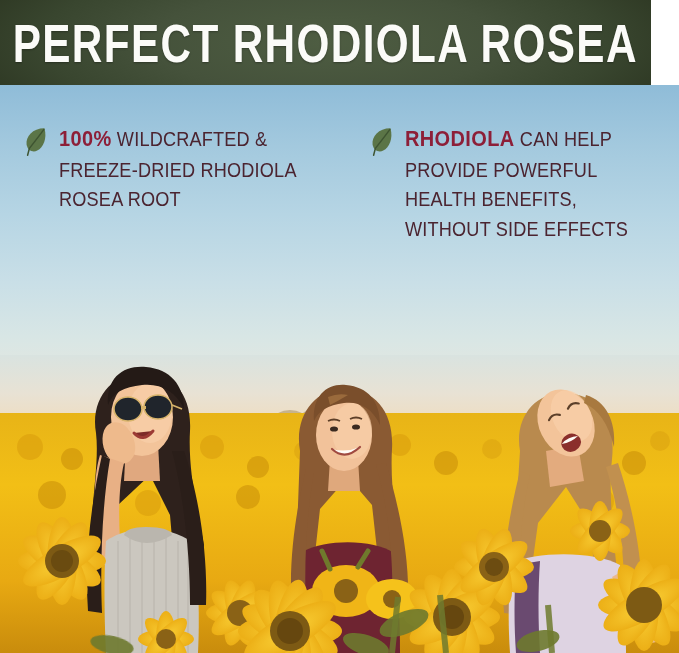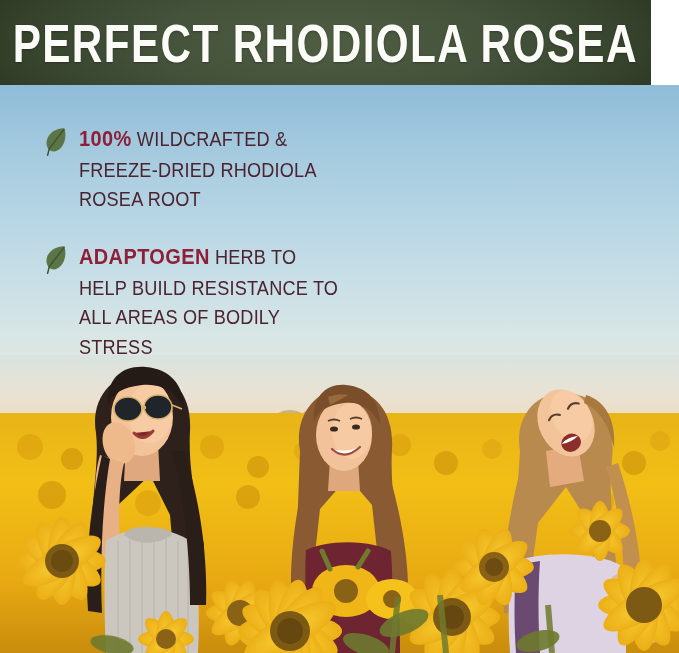--- a/index.html
+++ b/index.html
@@ -52,21 +52,21 @@
       #d8e6e5 74%,
       #e3e7e0 86%,
       #ecdfcf 95%,
       #efd9c0 100%);
   }
 
   .benefits {
     position:absolute; left:0; top:85px;
     width:679px; height:340px;
     display:flex;
-    padding:38px 14px 0 42px;
+    padding:38px 14px 0 22px;
     gap:10px;
   }
   .col { width:332px; }
   .col.right { width:305px; padding-left:6px; }
 
   .bullet {
     display:flex;
     align-items:flex-start;
     margin-bottom:26px;
   }
@@ -121,32 +121,32 @@
     <div class="col left">
 
       <div class="bullet">
         <svg class="leaf-icon" viewBox="0 0 28 32">
           <path d="M22.5 3.2 C10.5 3.2 3.5 11.5 4.6 19.5 C5.5 25.6 11 27.8 15.2 25.6 C21.5 22.3 25.2 13.5 22.5 3.2 Z" fill="#5b7547"></path>
           <path d="M21.8 4.6 C17 11 12 17.5 7.4 23.4 L5.6 30.2" stroke="#3e5431" stroke-width="1.5" fill="none" stroke-linecap="round"></path>
         </svg>
         <div class="bullet-text"><span class="lead">100%</span> <span>WILDCRAFTED &amp; FREEZE-DRIED RHODIOLA ROSEA ROOT</span></div>
       </div>
 
-      <div class="bullet">
+
+    </div>
+
+    <div class="col right">
+
+      <div class="bullet tight">
         <svg class="leaf-icon" viewBox="0 0 28 32">
           <path d="M22.5 3.2 C10.5 3.2 3.5 11.5 4.6 19.5 C5.5 25.6 11 27.8 15.2 25.6 C21.5 22.3 25.2 13.5 22.5 3.2 Z" fill="#5b7547"></path>
           <path d="M21.8 4.6 C17 11 12 17.5 7.4 23.4 L5.6 30.2" stroke="#3e5431" stroke-width="1.5" fill="none" stroke-linecap="round"></path>
         </svg>
-        <div class="bullet-text"><span class="lead">ADAPTOGEN</span> <span>HERB TO HELP BUILD RESISTANCE TO ALL AREAS OF BODILY STRESS</span></div>
+        <div class="bullet-text"><span class="lead">RHODIOLA</span> <span>CAN HELP PROVIDE POWERFUL HEALTH BENEFITS, WITHOUT SIDE EFFECTS</span></div>
       </div>
-
-    </div>
-
-    <div class="col right">
-
 
 
     </div>
   </div>
 
   <div class="photo">
     <svg viewBox="0 0 679 298" preserveAspectRatio="none">
       <defs>
         <linearGradient id="skyg" x1="0" y1="0" x2="0" y2="1">
           <stop offset="0%" stop-color="#d9e3e0"></stop>

